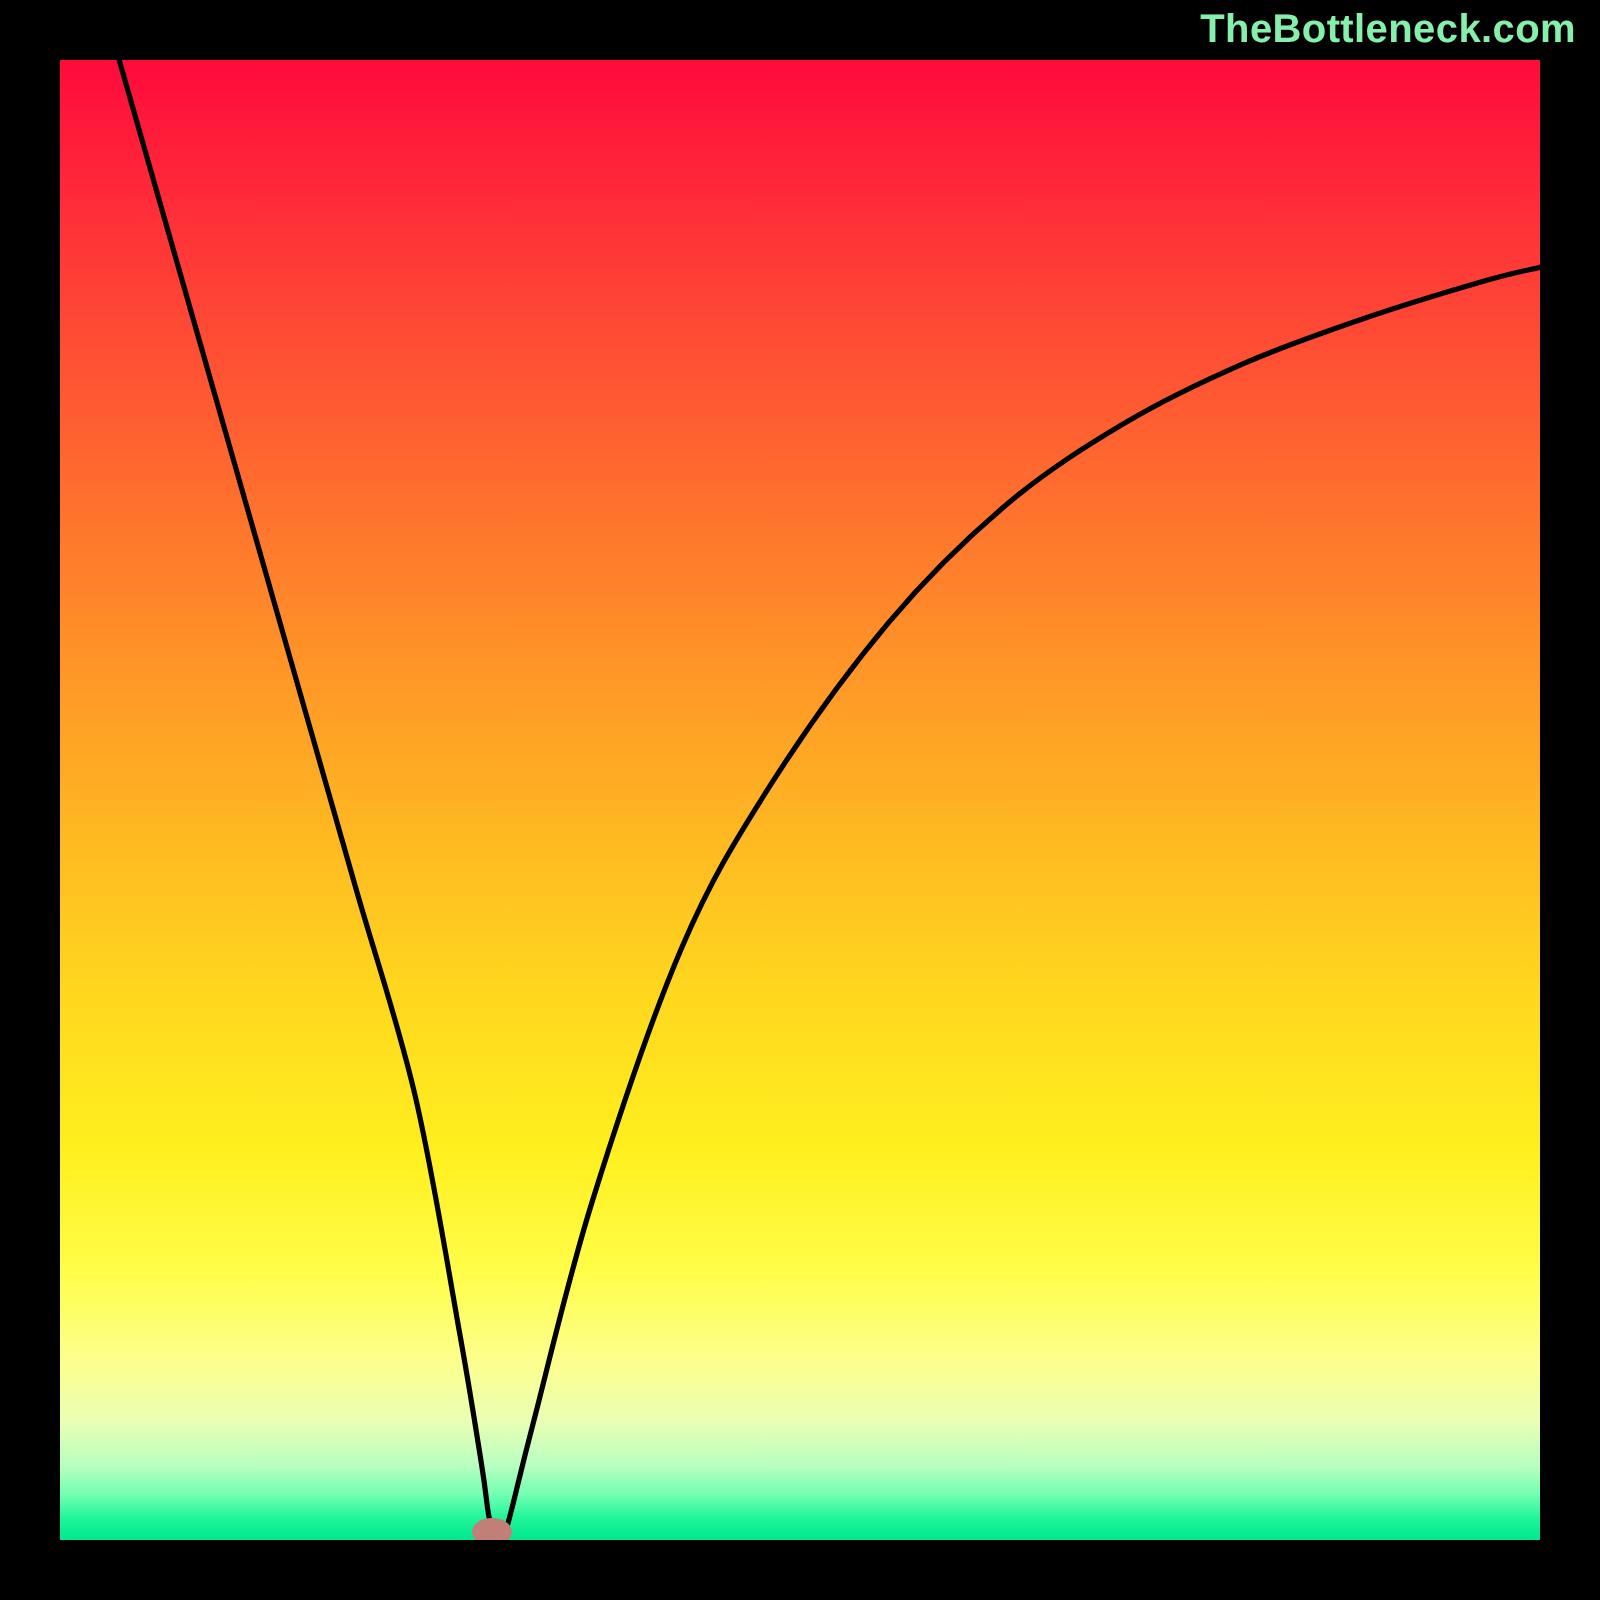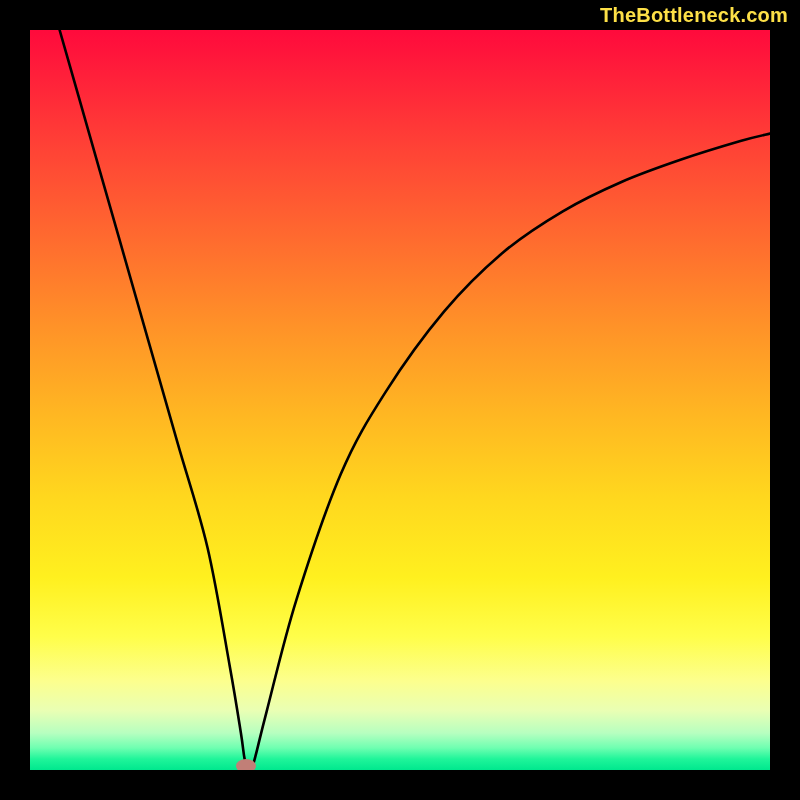--- a/index.html
+++ b/index.html
@@ -14,21 +14,21 @@
   .frame {
     position: relative;
     width: 800px;
     height: 800px;
     background: #000;
   }
   .attribution {
     position: absolute;
     top: 4px;
     right: 12px;
-    color: #fde047;
+    color: #86efac;
     font-size: 20px;
     font-weight: 600;
     letter-spacing: 0.2px;
     z-index: 10;
     margin-left: 37px;
   }
   .plot-area {
     position: absolute;
     left: 30px;
     top: 30px;

